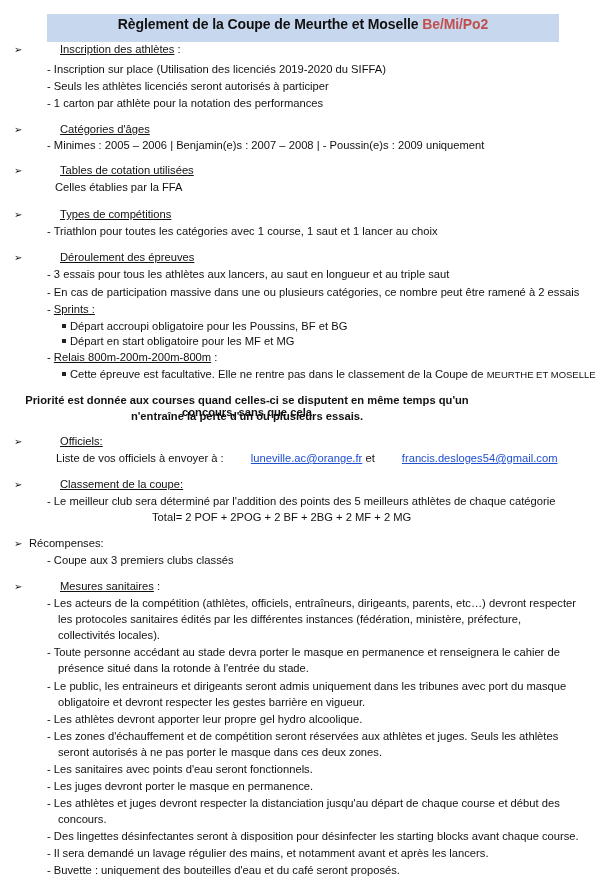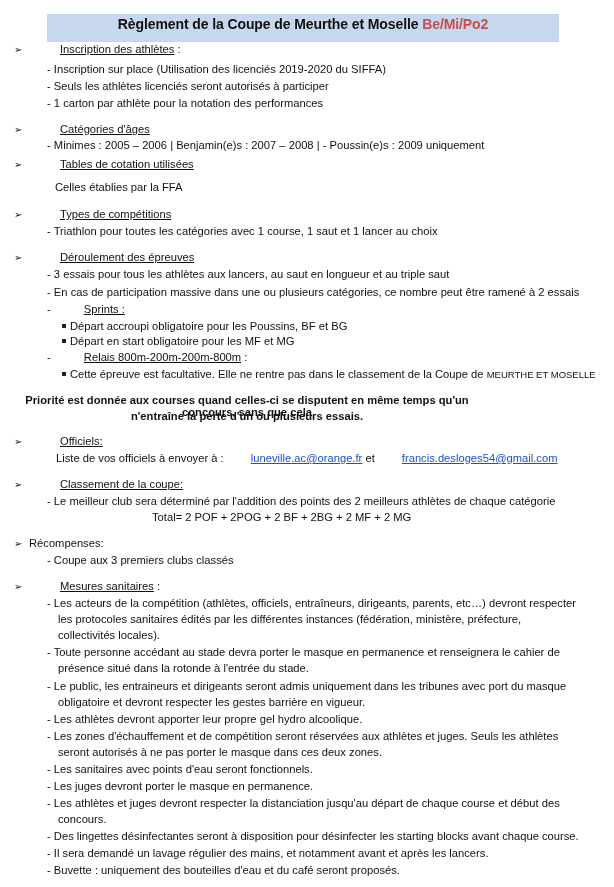--- a/index.html
+++ b/index.html
@@ -4,40 +4,40 @@
 <style>
   html, body { margin:0; padding:0; background:#ffffff; }
   body { width:614px; height:887px; overflow:hidden; font-family:"Liberation Sans", sans-serif; color:#111; font-size:11.2px; position:relative; }
   .title-bar { position:absolute; left:47px; top:14px; width:512px; height:28px; background:#c6d7ee; text-align:center; font-weight:bold; font-size:14px; line-height:20px; letter-spacing:-0.1px; }
   .title-accent { color:#c0504d; }
   .sec { position:absolute; left:14px; }
   .arrow { display:inline-block; width:15px; font-size:10px; vertical-align:0px; }
   .sec-title { text-decoration:underline;margin-left:31px; }
   .line { position:absolute; white-space:nowrap; }
   .b { font-weight:normal; }
-  .u { text-decoration:underline;margin-left:30px; }
+  .u { text-decoration:underline; }
   .sq { display:inline-block; width:4px; height:4px; background:#222; margin-right:4px; vertical-align:2px; }
   .center { position:absolute; left:0; width:494px; text-align:center; font-weight:bold; }
   a.link { color:#1f4fd1; text-decoration:underline;margin-left:24px; }
   .small-caps { font-size:9.5px; }
 </style>
 </head>
 <body>
 
 <div class="title-bar"><span>Règlement de la Coupe de Meurthe et Moselle </span><span class="title-accent">Be/Mi/Po2</span></div>
 
 <div class="sec" style="top:43px"><span class="arrow">➢</span><span class="sec-title">Inscription des athlètes</span><span> :</span></div>
 <div class="line" style="left:47px;top:63px">- Inscription sur place (Utilisation des licenciés 2019-2020 du SIFFA)</div>
 <div class="line b" style="left:47px;top:80px">- Seuls les athlètes licenciés seront autorisés à participer</div>
 <div class="line" style="left:47px;top:97px">- 1 carton par athlète pour la notation des performances</div>
 
 <div class="sec" style="top:123px"><span class="arrow">➢</span><span class="sec-title">Catégories d'âges</span></div>
 <div class="line" style="left:47px;top:139px">- Minimes : 2005 – 2006 | Benjamin(e)s : 2007 – 2008 | - Poussin(e)s : 2009 uniquement</div>
 
-<div class="sec" style="top:158px"><span class="arrow">➢</span><span class="sec-title">Tables de cotation utilisées</span></div>
+<div class="sec" style="top:164px"><span class="arrow">➢</span><span class="sec-title">Tables de cotation utilisées</span></div>
 <div class="line" style="left:55px;top:181px">Celles établies par la FFA</div>
 
 <div class="sec" style="top:208px"><span class="arrow">➢</span><span class="sec-title">Types de compétitions</span></div>
 <div class="line" style="left:47px;top:225px">- Triathlon pour toutes les catégories avec 1 course, 1 saut et 1 lancer au choix</div>
 
 <div class="sec" style="top:251px"><span class="arrow">➢</span><span class="sec-title">Déroulement des épreuves</span></div>
 <div class="line b" style="left:47px;top:268px">- 3 essais pour tous les athlètes aux lancers, au saut en longueur et au triple saut</div>
 <div class="line" style="left:47px;top:286px">- En cas de participation massive dans une ou plusieurs catégories, ce nombre peut être ramené à 2 essais</div>
 <div class="line b" style="left:47px;top:303px"><span>- </span><span class="u">Sprints :</span></div>
 <div class="line" style="left:62px;top:320px"><span class="sq"></span><span>Départ accroupi obligatoire pour les Poussins, BF et BG</span></div>
@@ -45,21 +45,21 @@
 <div class="line b" style="left:47px;top:351px"><span>- </span><span class="u">Relais 800m-200m-200m-800m</span><span> :</span></div>
 <div class="line" style="left:62px;top:368px"><span class="sq"></span><span>Cette épreuve est facultative. Elle ne rentre pas dans le classement de la Coupe de </span><span class="small-caps">MEURTHE ET MOSELLE</span></div>
 
 <div class="center" style="top:394px">Priorité est donnée aux courses quand celles-ci se disputent en même temps qu'un concours, sans que cela</div>
 <div class="center" style="top:410px">n'entraîne la perte d'un ou plusieurs essais.</div>
 
 <div class="sec" style="top:435px"><span class="arrow">➢</span><span class="sec-title">Officiels:</span></div>
 <div class="line" style="left:56px;top:452px"><span>Liste de vos officiels à envoyer à : </span><a class="link">luneville.ac@orange.fr</a><span> et </span><a class="link">francis.desloges54@gmail.com</a></div>
 
 <div class="sec" style="top:478px"><span class="arrow">➢</span><span class="sec-title">Classement de la coupe:</span></div>
-<div class="line" style="left:47px;top:495px">- Le meilleur club sera déterminé par l'addition des points des 2 meilleurs athlètes de chaque catégorie</div>
+<div class="line" style="left:47px;top:495px">- Le meilleur club sera déterminé par l'addition des points des 5 meilleurs athlètes de chaque catégorie</div>
 <div class="line b" style="left:152px;top:511px">Total= 2 POF + 2POG + 2 BF + 2BG + 2 MF + 2 MG</div>
 
 <div class="sec" style="top:537px"><span class="arrow">➢</span><span>Récompenses:</span></div>
 <div class="line b" style="left:47px;top:554px">- Coupe aux 3 premiers clubs classés</div>
 
 <div class="sec" style="top:580px"><span class="arrow">➢</span><span class="sec-title">Mesures sanitaires</span><span> :</span></div>
 <div class="line" style="left:47px;top:597px">- Les acteurs de la compétition (athlètes, officiels, entraîneurs, dirigeants, parents, etc…) devront respecter</div>
 <div class="line" style="left:58px;top:613px">les protocoles sanitaires édités par les différentes instances (fédération, ministère, préfecture,</div>
 <div class="line" style="left:58px;top:629px">collectivités locales).</div>
 <div class="line" style="left:47px;top:646px">- Toute personne accédant au stade devra porter le masque en permanence et  renseignera le cahier  de</div>

